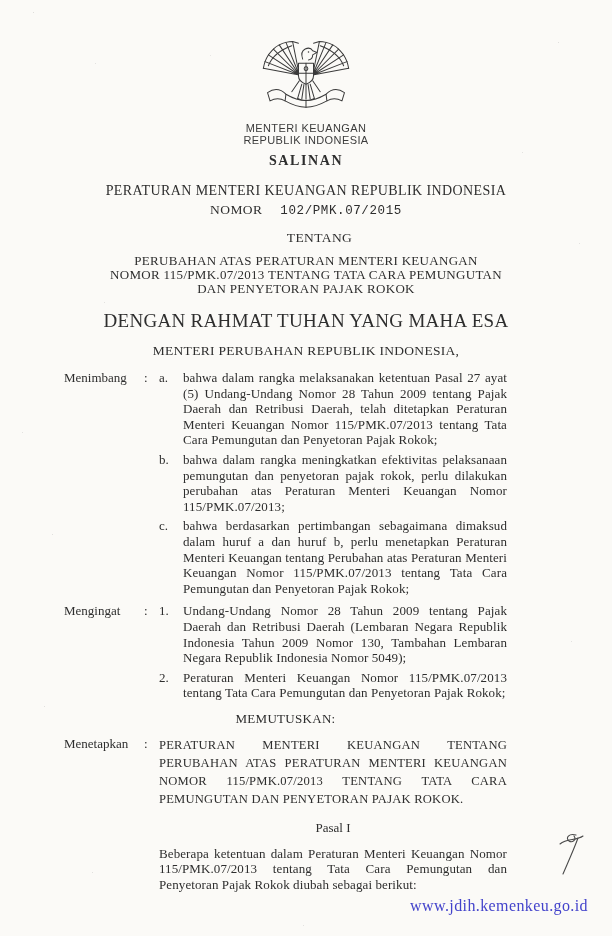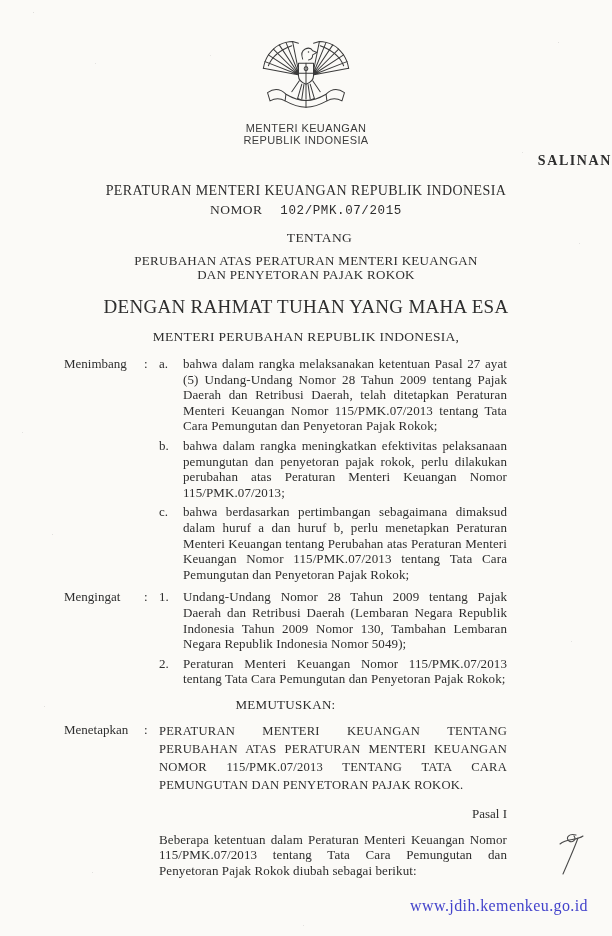--- a/index.html
+++ b/index.html
@@ -26,21 +26,21 @@
       303px 925px 0 0 rgba(80,80,80,.18), 22px 432px 0 0 rgba(80,80,80,.18),
       210px 55px 0 0 rgba(80,80,80,.15), 480px 480px 0 0 rgba(80,80,80,.15);
   }
   header { text-align:center; padding-top:38px; }
   .emblem { display:block; margin:0 auto; }
   .inst{
     font-family:"Liberation Sans", sans-serif;
     font-size:11px; line-height:12px; letter-spacing:.4px; color:#3c3c3c;
   }
   .salinan{
-    margin-top:7px; font-weight:bold; font-size:14px; letter-spacing:1.6px;text-align:right;
+    margin-top:7px; font-weight:bold; font-size:14px; letter-spacing:1.6px;
   }
   .title-block{ text-align:center; }
   .t-line1{ margin-top:14px; font-size:14px; letter-spacing:.4px; }
   .t-nomor{ margin-top:3px; font-size:13.5px; letter-spacing:.4px; }
   .t-nomor .mono{
     font-family:"Liberation Mono", monospace; font-size:12.5px;
     margin-left:18px; letter-spacing:.6px;
   }
   .t-tentang{ margin-top:12px; font-size:13.5px; letter-spacing:.4px;padding-left:27px; }
   .t-subject{ margin-top:8px; font-size:13px; line-height:14px; letter-spacing:.3px; }
@@ -57,21 +57,21 @@
   .bodycol{ flex:1; }
   .li{ display:flex; }
   .li + .li{ margin-top:4px; }
   .li .marker{ width:24px; flex:0 0 24px; font-size:13px; }
   .li .txt{ flex:1; text-align:justify; }
   .txt, .bodycol, .pasal-body{
     font-size:13px; line-height:15.6px; letter-spacing:.1px;
   }
   .caps-block{ text-align:justify; font-size:12.6px; line-height:18px; letter-spacing:.2px; }
   .heading-center{ text-align:center; margin-top:10px; font-size:13px; letter-spacing:.3px; }
-  .pasal-heading{ text-align:right; margin-left:95px; margin-top:12px; font-size:13px; }
+  .pasal-heading{ text-align:center; margin-left:95px; margin-top:12px; font-size:13px; }
   .pasal-body{ margin-left:95px; margin-top:10px; text-align:justify; }
 
   .paraf{ position:absolute; left:556px; top:832px; }
   .footer-url{
     position:absolute; top:897px; right:24px;
     font-size:16px; letter-spacing:.4px; color:#4343cb;
   }
 </style>
 </head>
 <body>
@@ -111,20 +111,21 @@
   </header>
 
   <div class="title-block">
     <div class="t-line1">PERATURAN MENTERI KEUANGAN REPUBLIK INDONESIA</div>
     <div class="t-nomor">
       <span>NOMOR</span><span class="mono">102/PMK.07/2015</span>
     </div>
     <div class="t-tentang">TENTANG</div>
     <div class="t-subject">
       <div>PERUBAHAN ATAS PERATURAN MENTERI KEUANGAN</div>
+      <div>NOMOR 115/PMK.07/2013 TENTANG TATA CARA PEMUNGUTAN</div>
       <div>DAN PENYETORAN PAJAK ROKOK</div>
     </div>
     <div class="t-invocation">DENGAN RAHMAT TUHAN YANG MAHA ESA</div>
     <div class="t-authority">MENTERI PERUBAHAN REPUBLIK INDONESIA,</div>
   </div>
 
   <main>
     <div class="row menimbang">
       <div class="lbl">Menimbang</div>
       <div class="colon">:</div>

